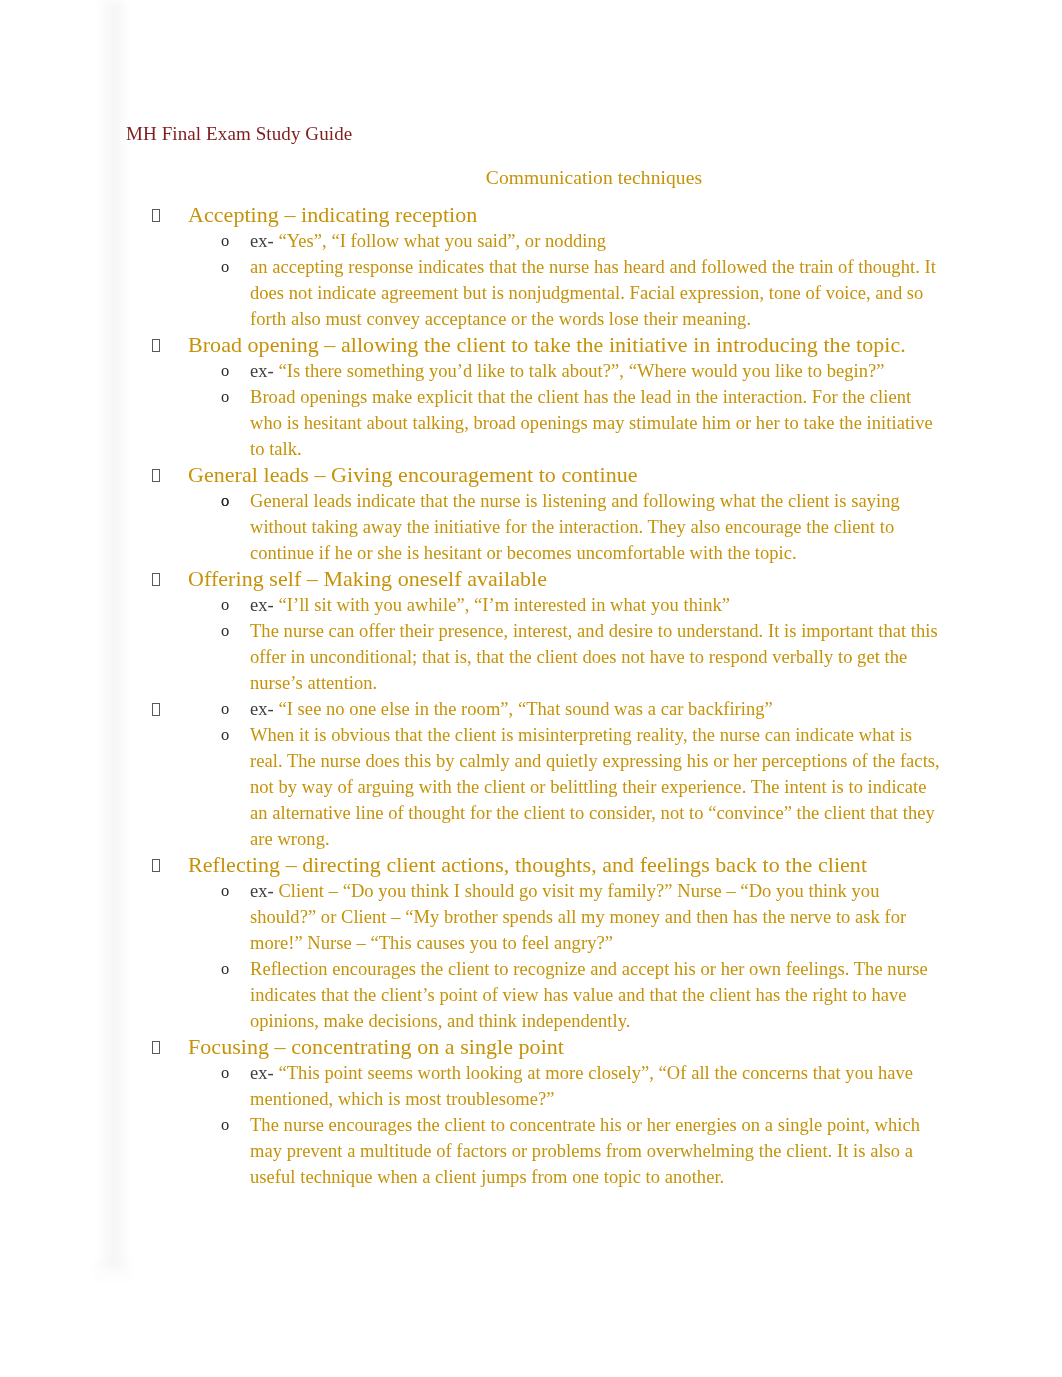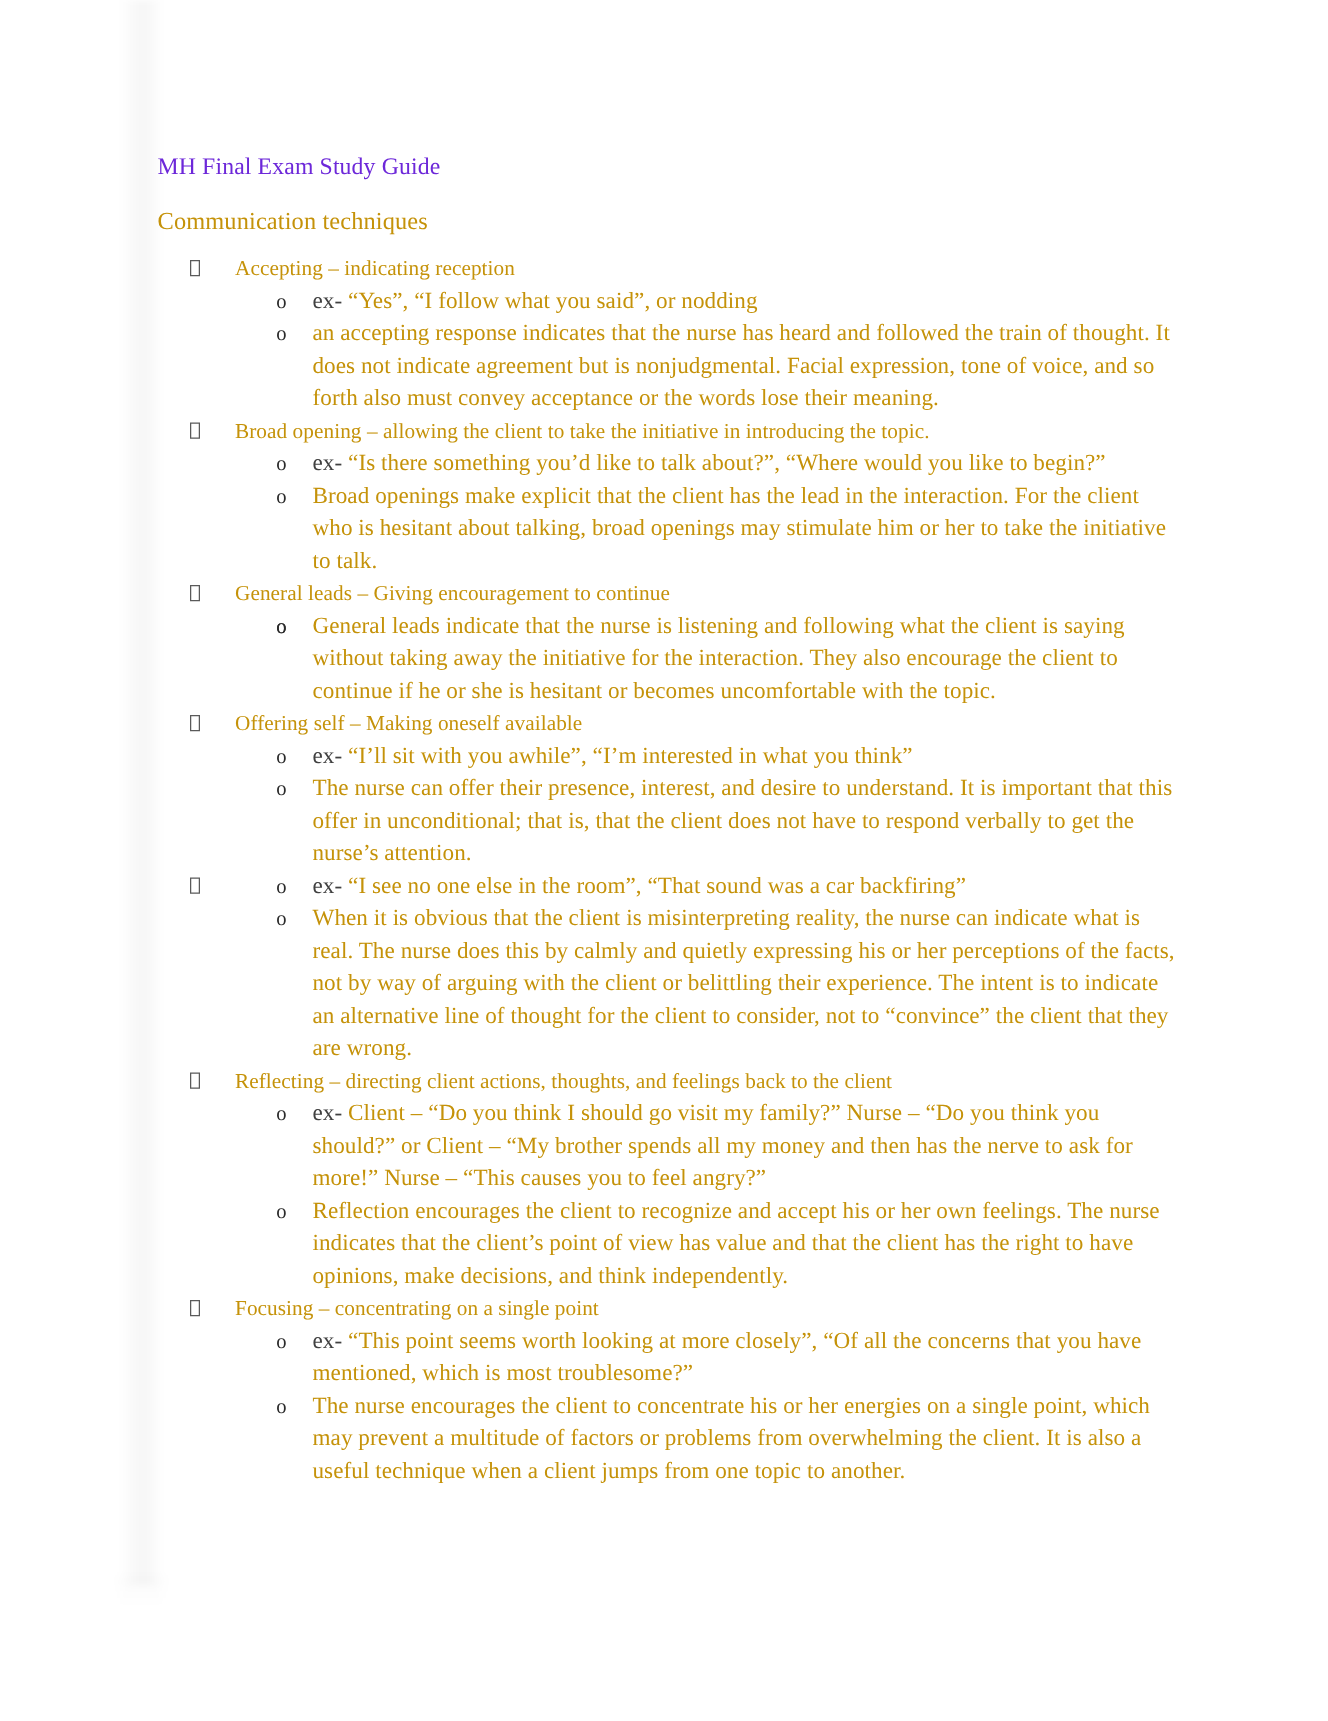--- a/index.html
+++ b/index.html
@@ -51,31 +51,32 @@
     width: 1062px;
     padding-top: 122px;
     box-sizing: border-box;
   }
 
   .doc-title {
     margin: 0 0 20px 126px;
     font-size: 19px;
     line-height: 24px;
     font-weight: 400;
-    color: #6d28d9;
+    color: #7f1d1d;
     letter-spacing: 0.1px;
   }
 
   .section-heading {
     margin: 0 0 12px 126px;
     font-size: 19.5px;
     line-height: 24px;
     font-weight: 400;
     color: #c59209;
     letter-spacing: 0.1px;
+    text-align: center;
   }
 
   .bullet-list {
     list-style: none;
     margin: 0;
     padding: 0;
   }
 
   
   .l1 {
@@ -96,21 +97,21 @@
   }
   .l1 > .marker .tofu {
     display: inline-block;
     width: 8px;
     height: 13px;
     border: 1.4px solid #5a5a5a;
     box-sizing: border-box;
     vertical-align: -1px;
   }
   .l1-text {
-    font-size: 17px;
+    font-size: 22px;
     line-height: 26px;
     color: #c59209;
     letter-spacing: 0.05px;
   }
 
   
   .l2-list {
     list-style: none;
     margin: 0;
     padding: 0;

